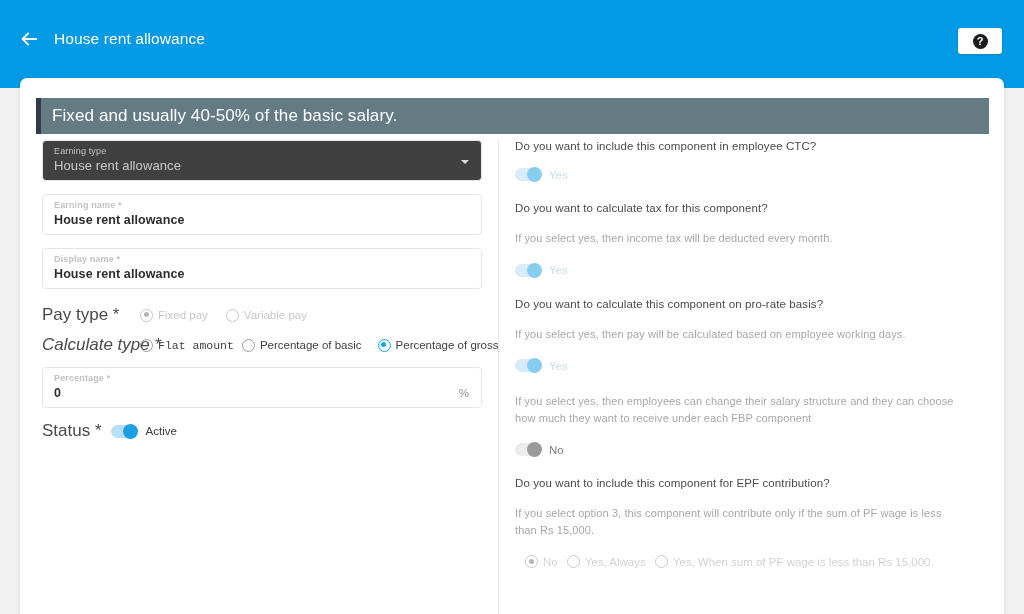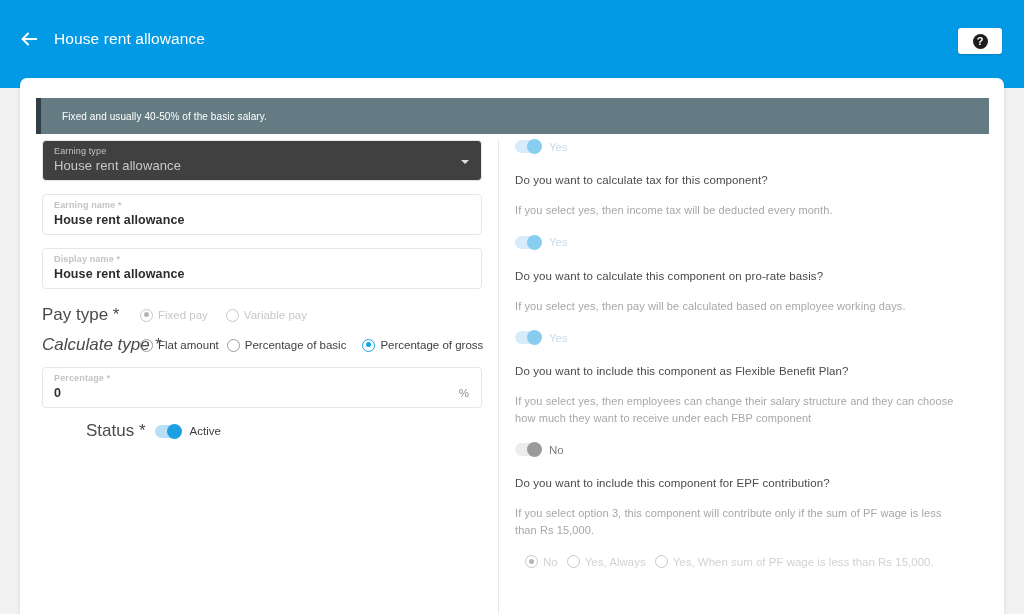--- a/index.html
+++ b/index.html
@@ -94,22 +94,22 @@
     left: 16px;
     width: 953px;
     height: 36px;
     background: #657b84;
     border-left: 5px solid #2f3e46;
     display: flex;
     align-items: center;
   }
   .info-banner-text {
     color: #ffffff;
-    font-size: 10px;
-    padding-left: 21px;
+    font-size: 17px;
+    padding-left: 11px;
     letter-spacing: .1px;
   }
 
   
   .body-columns {
     position: absolute;
     top: 62px;
     left: 0;
     width: 984px;
     height: 498px;
@@ -258,21 +258,20 @@
   .toggle-label.yes-faded { color: #c7ddea; }
   .toggle-label.active { color: #3d3d3d; }
   .toggle-label.no { color: #7c7c7c; }
 
   
   .status-row {
     display: flex;
     align-items: center;
     gap: 9px;
     margin-top: 12px;
-    margin-left: 44px;
   }
 
   
   .question { margin-bottom: 0; }
   .q-title {
     font-size: 11.5px;
     color: #4a4a4a;
     letter-spacing: .1px;
     margin-bottom: 16px;
   }
@@ -338,21 +337,21 @@
           <span class="radio-text muted">Fixed pay</span>
         </span>
         <span class="radio-opt" style="margin-left:18px;">
           <span class="radio disabled"></span>
           <span class="radio-text muted">Variable pay</span>
         </span>
       </div>
 
       <div class="radio-row">
         <span class="row-label" style="width:92px;font-style:italic;">Calculate type  *</span>
-        <span class="radio-opt" style="margin-left:6px;">
+        <span class="radio-opt" style="margin-left:6px;font-family:Liberation Mono, monospace;">
           <span class="radio"></span>
           <span class="radio-text">Flat amount</span>
         </span>
         <span class="radio-opt" style="margin-left:8px;">
           <span class="radio"></span>
           <span class="radio-text">Percentage of basic</span>
         </span>
         <span class="radio-opt" style="margin-left:16px;">
           <span class="radio active checked"></span>
           <span class="radio-text">Percentage of gross</span>
@@ -372,20 +371,21 @@
         </span>
         <span class="toggle-label active">Active</span>
       </div>
     </div>
 
     <div class="col-divider"></div>
 
     <div class="col-right">
 
       <div class="question">
+        <div class="q-title">Do you want to include this component in employee CTC?</div>
         <div class="q-control toggle-row">
           <span class="toggle on-faded">
             <span class="knob"></span>
           </span>
           <span class="toggle-label yes-faded">Yes</span>
         </div>
       </div>
 
       <div class="question">
         <div class="q-title">Do you want to calculate tax for this component?</div>
@@ -403,21 +403,20 @@
         <div class="q-hint">If you select yes, then pay will be calculated based on employee working days.</div>
         <div class="q-control toggle-row">
           <span class="toggle on-faded">
             <span class="knob"></span>
           </span>
           <span class="toggle-label yes-faded">Yes</span>
         </div>
       </div>
 
       <div class="question">
-        <div class="q-title">Do you want to include this component as Flexible Benefit Plan?</div>
         <div class="q-hint">If you select yes, then employees can change their salary structure and they can choose how much they want to receive under each FBP component</div>
         <div class="q-control toggle-row">
           <span class="toggle off">
             <span class="knob"></span>
           </span>
           <span class="toggle-label no">No</span>
         </div>
       </div>
 
       <div class="question">

